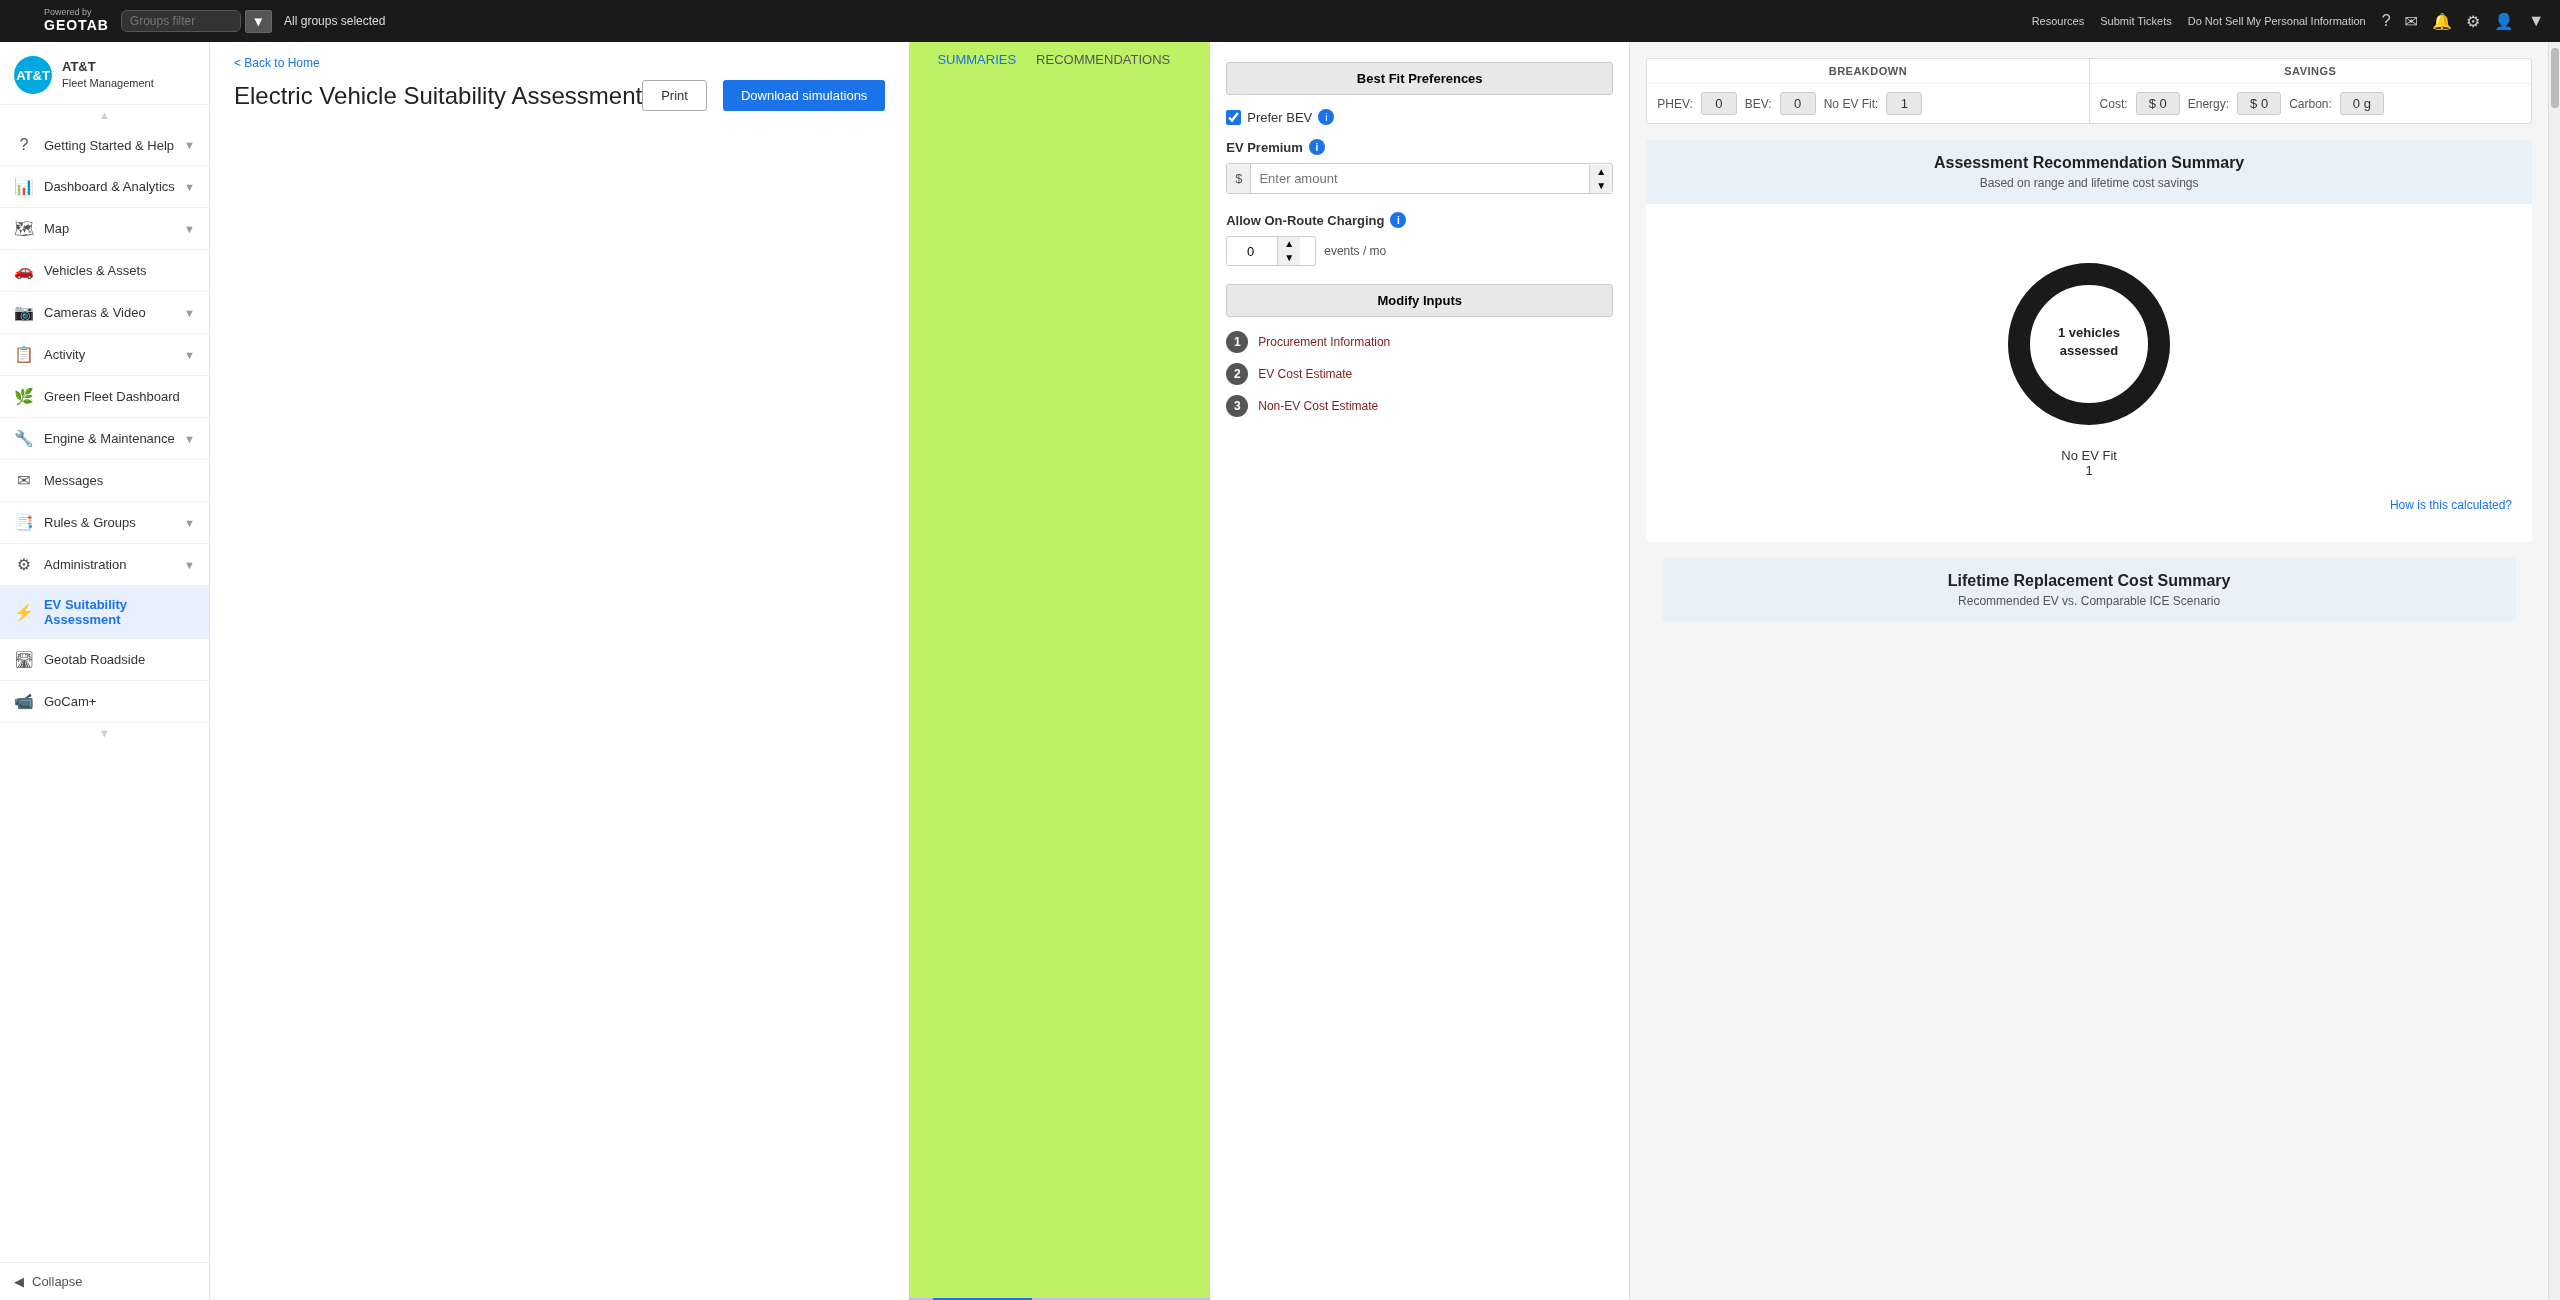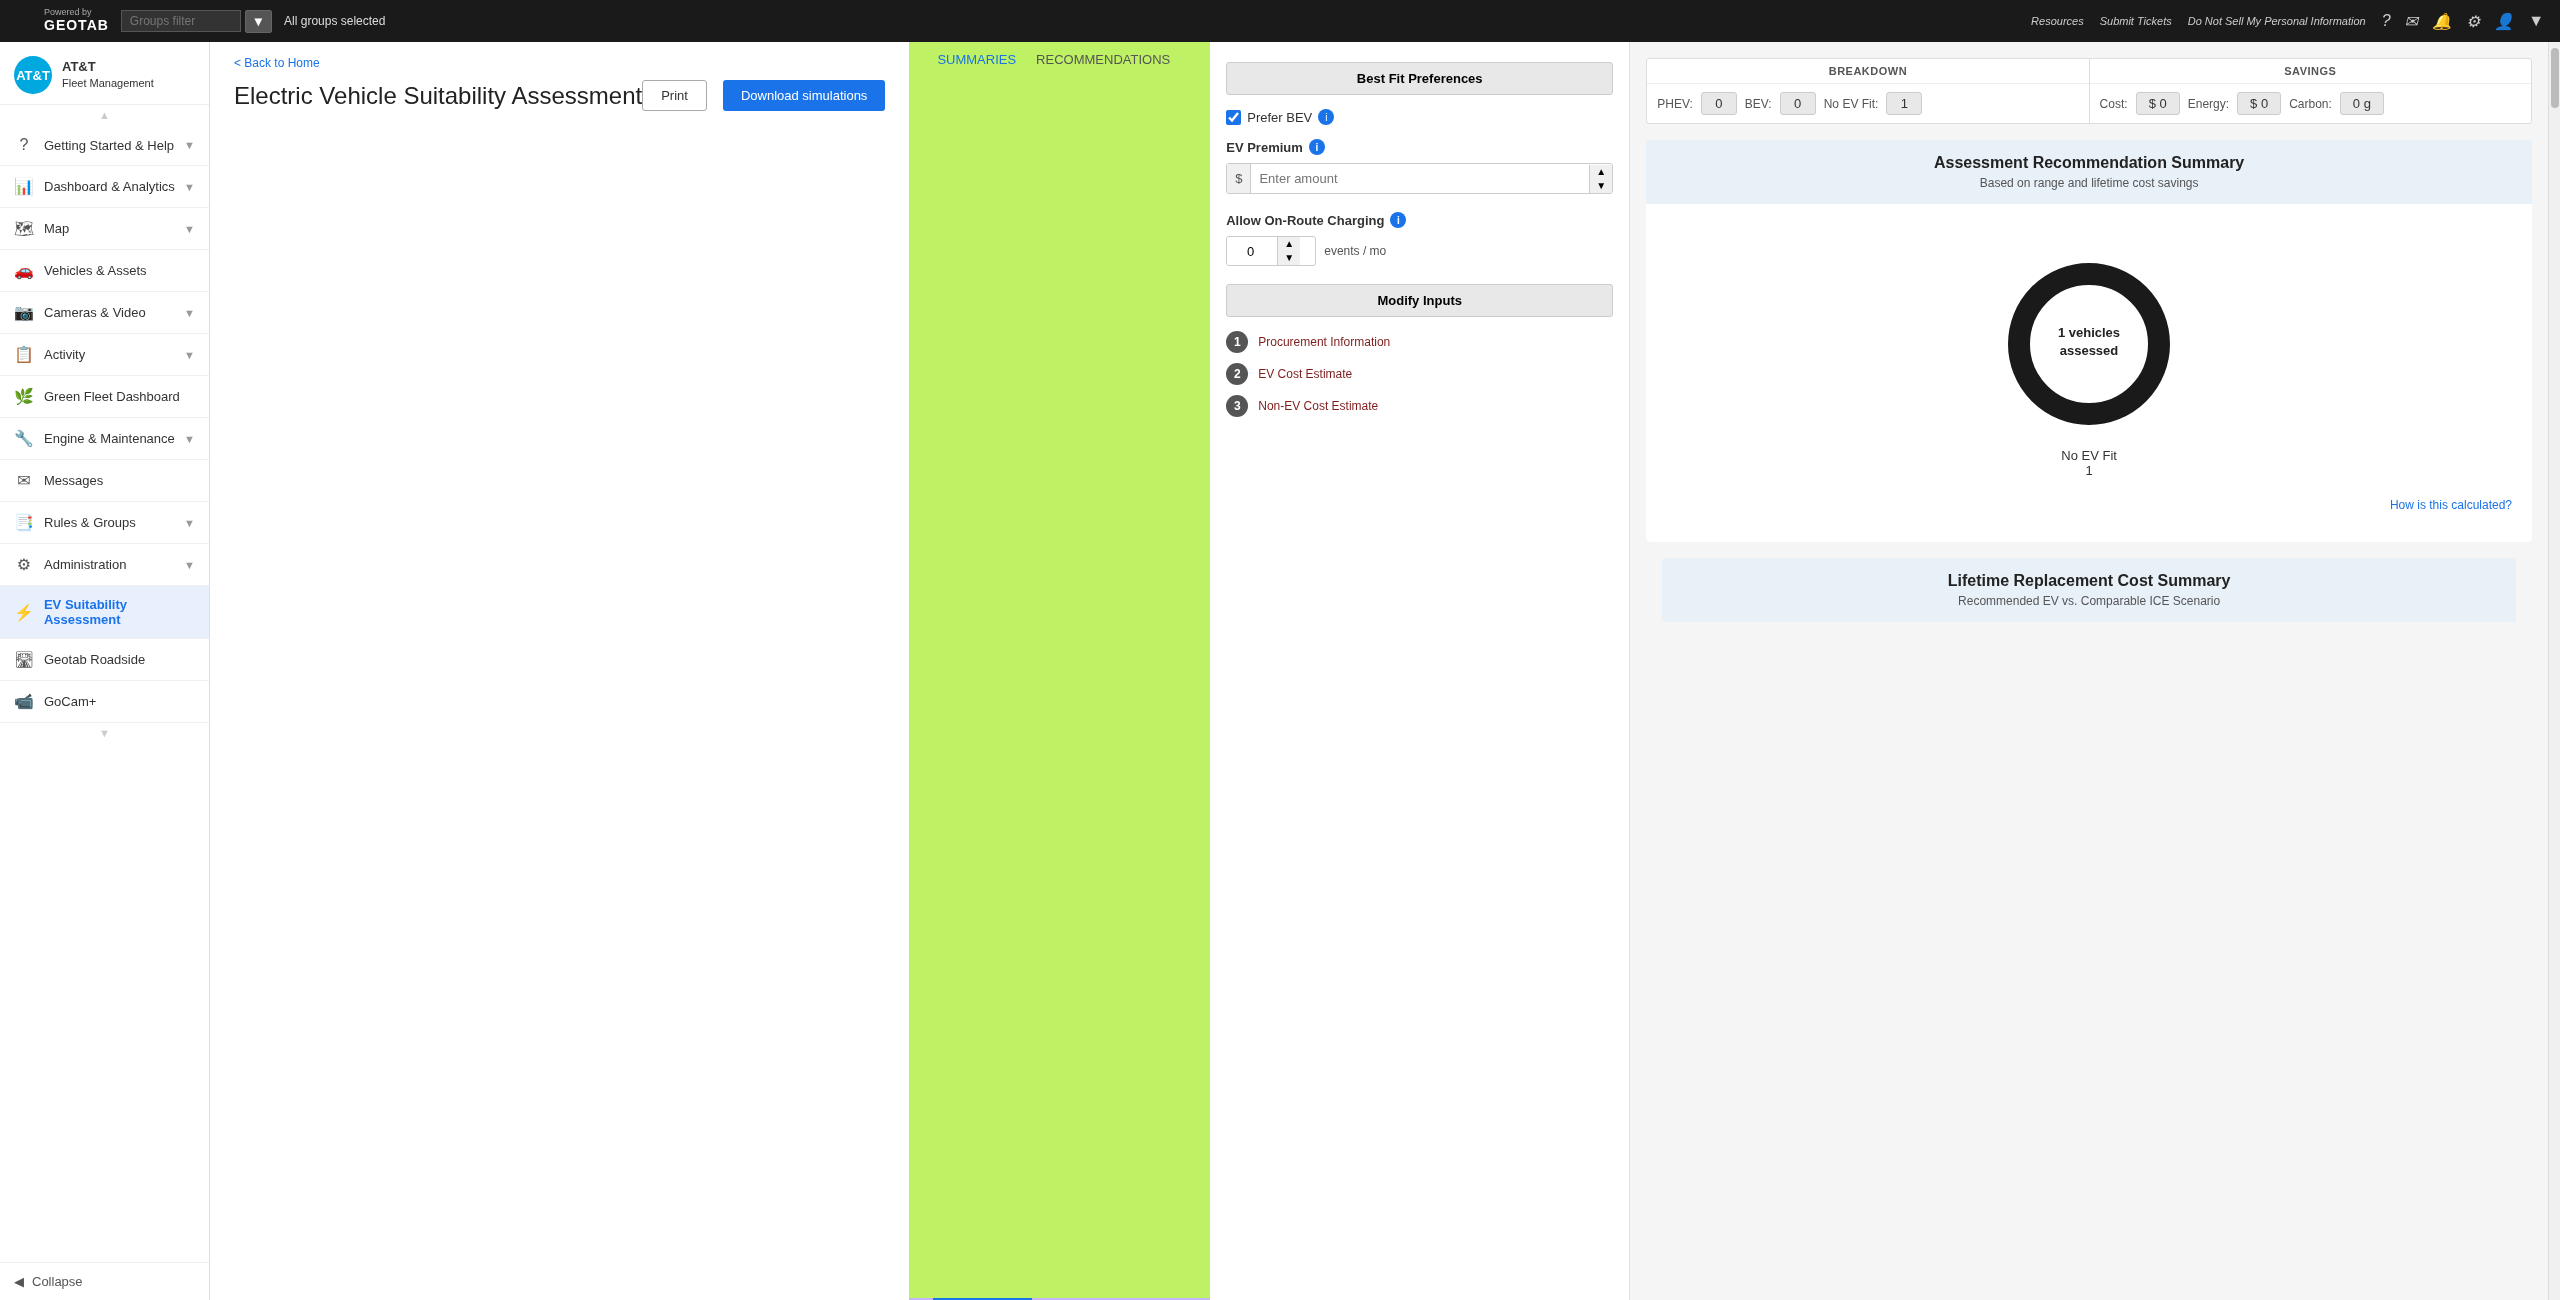--- a/index.html
+++ b/index.html
@@ -12,30 +12,30 @@
       display: flex;
       align-items: center;
       justify-content: space-between;
       padding: 0 16px;
       height: 42px;
       min-height: 42px;
       z-index: 100;
     }
     .top-bar-left { display: flex; align-items: center; gap: 12px; }
     .top-bar-links { display: flex; align-items: center; gap: 16px; font-size: 11px; color: #ccc; }
-    .top-bar-links span { cursor: pointer; font-style: italic; }
+    .top-bar-links span { cursor: pointer; }
     .top-bar-logo { display: flex; align-items: center; gap: 6px; }
     .groups-filter { display: flex; align-items: center; gap: 4px; }
     .groups-filter-box {
       background: #333;
       border: 1px solid #555;
       color: #fff;
       padding: 3px 8px;
       font-size: 12px;
-      border-radius: 0;
+      border-radius: 6px;
       width: 120px;
     }
     .groups-filter-btn {
       background: #555;
       border: 1px solid #666;
       color: #fff;
       padding: 3px 6px;
       cursor: pointer;
       border-radius: 2px;
     }

